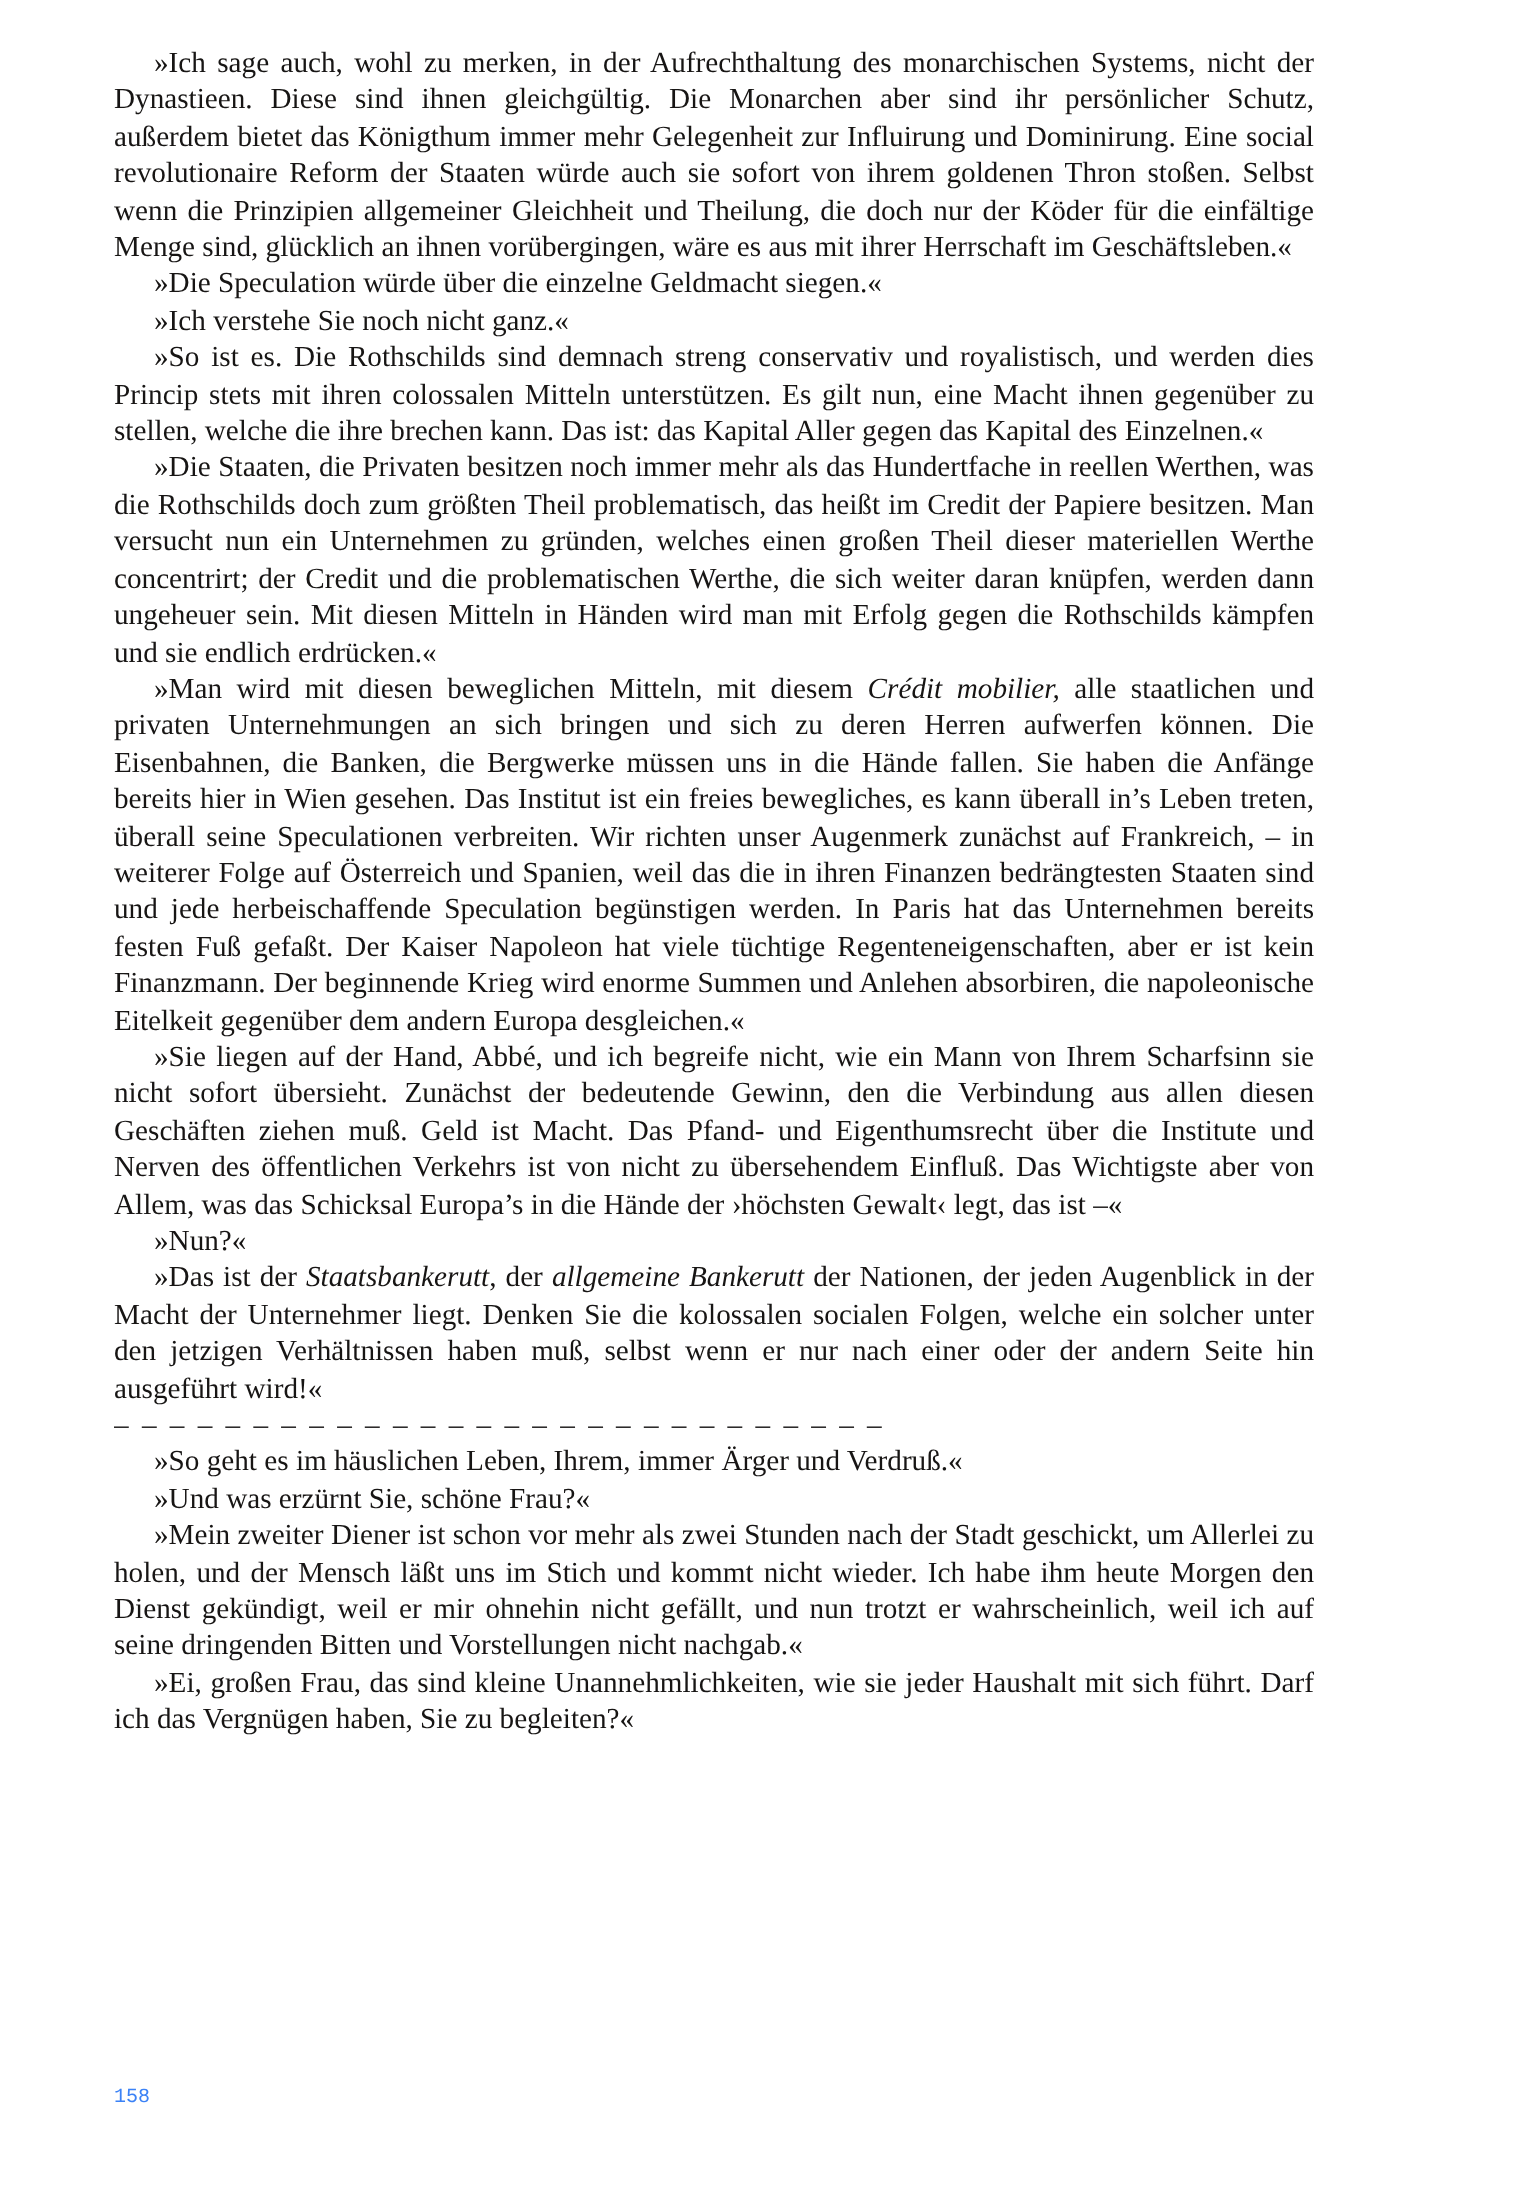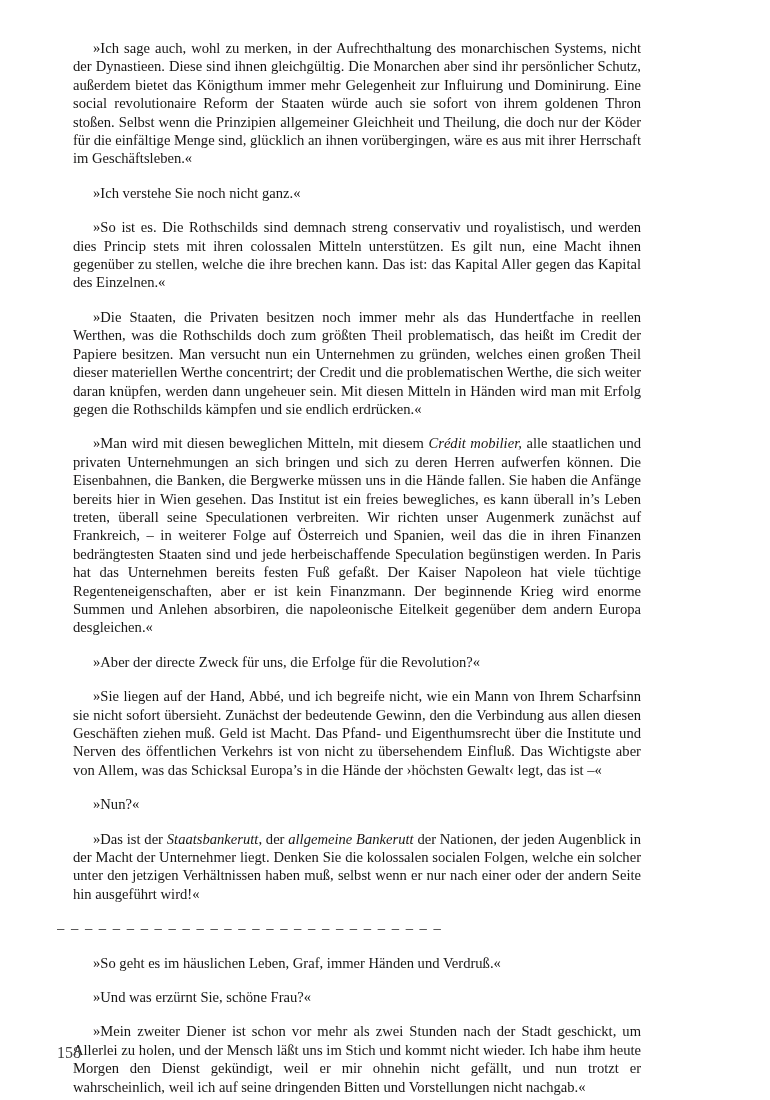--- a/index.html
+++ b/index.html
@@ -25,56 +25,56 @@
     width: 600px;
     font-family: "Liberation Serif", "DejaVu Serif", serif;
     font-size: 14.6px;
     line-height: 18.4px;
     color: #171514;
     text-align: justify;
     hyphens: auto;
     -webkit-hyphens: auto;
   }
   .page-text p {
-    margin: 16px;
+    margin: 0;
     padding: 0;
     text-indent: 20px;
   }
   .page-text em {
   }
   .separator {
     white-space: nowrap;
     overflow: hidden;
     letter-spacing: 1.5px;
     text-indent: 0;
     color: #171514;
   }
   .page-number {
     position: absolute;
     left: 57px;
     top: 1044px;
-    font-family: Liberation Serif, serif;
-    font-size: 16px;
-    color: #404040;
+    font-family: Liberation Mono, monospace;
+    font-size: 10px;
+    color: #3b82f6;
   }
 </style>
 </head>
 <body>
 
 <div class="page">
   <div class="page-text">
       <p><span>»Ich sage auch, wohl zu merken, in der Aufrechthaltung des monarchischen Systems, nicht der Dynastieen. Diese sind ihnen gleichgültig. Die Monarchen aber sind ihr persönlicher Schutz, außerdem bietet das Königthum immer mehr Gelegenheit zur Influirung und Dominirung. Eine social revolutionaire Reform der Staaten würde auch sie sofort von ihrem goldenen Thron stoßen. Selbst wenn die Prinzipien allgemeiner Gleichheit und Theilung, die doch nur der Köder für die einfältige Menge sind, glücklich an ihnen vorübergingen, wäre es aus mit ihrer Herrschaft im Geschäftsleben.«</span></p>
+      <p><span>»Die Speculation würde über die einzelne Geldmacht siegen.«</span></p>
       <p><span>»Ich verstehe Sie noch nicht ganz.«</span></p>
       <p><span>»So ist es. Die Rothschilds sind demnach streng conservativ und royalistisch, und werden dies Princip stets mit ihren colossalen Mitteln unterstützen. Es gilt nun, eine Macht ihnen gegenüber zu stellen, welche die ihre brechen kann. Das ist: das Kapital Aller gegen das Kapital des Einzelnen.«</span></p>
       <p><span>»Die Staaten, die Privaten besitzen noch immer mehr als das Hundertfache in reellen Werthen, was die Rothschilds doch zum größten Theil problematisch, das heißt im Credit der Papiere besitzen. Man versucht nun ein Unternehmen zu gründen, welches einen großen Theil dieser materiellen Werthe concentrirt; der Credit und die problematischen Werthe, die sich weiter daran knüpfen, werden dann ungeheuer sein. Mit diesen Mitteln in Händen wird man mit Erfolg gegen die Rothschilds kämpfen und sie endlich erdrücken.«</span></p>
       <p><span>»Man wird mit diesen beweglichen Mitteln, mit diesem </span><em>Crédit mobilier,</em><span> alle staatlichen und privaten Unternehmungen an sich bringen und sich zu deren Herren aufwerfen können. Die Eisenbahnen, die Banken, die Bergwerke müssen uns in die Hände fallen. Sie haben die Anfänge bereits hier in Wien gesehen. Das Institut ist ein freies bewegliches, es kann überall in’s Leben treten, überall seine Speculationen verbreiten. Wir richten unser Augenmerk zunächst auf Frankreich, – in weiterer Folge auf Österreich und Spanien, weil das die in ihren Finanzen bedrängtesten Staaten sind und jede herbeischaffende Speculation begünstigen werden. In Paris hat das Unternehmen bereits festen Fuß gefaßt. Der Kaiser Napoleon hat viele tüchtige Regenteneigenschaften, aber er ist kein Finanzmann. Der beginnende Krieg wird enorme Summen und Anlehen absorbiren, die napoleonische Eitelkeit gegenüber dem andern Europa desgleichen.«</span></p>
-      <p><span>»Aber der directe Zweck für uns, die Erfolge für die Revolution?«</span></p>
       <p><span>»Sie liegen auf der Hand, Abbé, und ich begreife nicht, wie ein Mann von Ihrem Scharfsinn sie nicht sofort übersieht. Zunächst der bedeutende Gewinn, den die Verbindung aus allen diesen Geschäften ziehen muß. Geld ist Macht. Das Pfand- und Eigenthumsrecht über die Institute und Nerven des öffentlichen Verkehrs ist von nicht zu übersehendem Einfluß. Das Wichtigste aber von Allem, was das Schicksal Europa’s in die Hände der ›höchsten Gewalt‹ legt, das ist –«</span></p>
       <p><span>»Nun?«</span></p>
       <p><span>»Das ist der </span><em>Staatsbankerutt</em><span>, der </span><em>allgemeine Bankerutt</em><span> der Nationen, der jeden Augenblick in der Macht der Unternehmer liegt. Denken Sie die kolossalen socialen Folgen, welche ein solcher unter den jetzigen Verhältnissen haben muß, selbst wenn er nur nach einer oder der andern Seite hin ausgeführt wird!«</span></p>
       <div class="separator">– – – – – – – – – – – – – – – – – – – – – – – – – – – –</div>
-      <p><span>»So geht es im häuslichen Leben, Graf, immer Händen und Verdruß.«</span></p>
+      <p><span>»So geht es im häuslichen Leben, Ihrem, immer Ärger und Verdruß.«</span></p>
       <p><span>»Und was erzürnt Sie, schöne Frau?«</span></p>
       <p><span>»Mein zweiter Diener ist schon vor mehr als zwei Stunden nach der Stadt geschickt, um Allerlei zu holen, und der Mensch läßt uns im Stich und kommt nicht wieder. Ich habe ihm heute Morgen den Dienst gekündigt, weil er mir ohnehin nicht gefällt, und nun trotzt er wahrscheinlich, weil ich auf seine dringenden Bitten und Vorstellungen nicht nachgab.«</span></p>
       <p><span>»Ei, großen Frau, das sind kleine Unannehmlichkeiten, wie sie jeder Haushalt mit sich führt. Darf ich das Vergnügen haben, Sie zu begleiten?«</span></p>
     </div>
   <div class="page-number">158</div>
 </div>
 
 </body></html>

